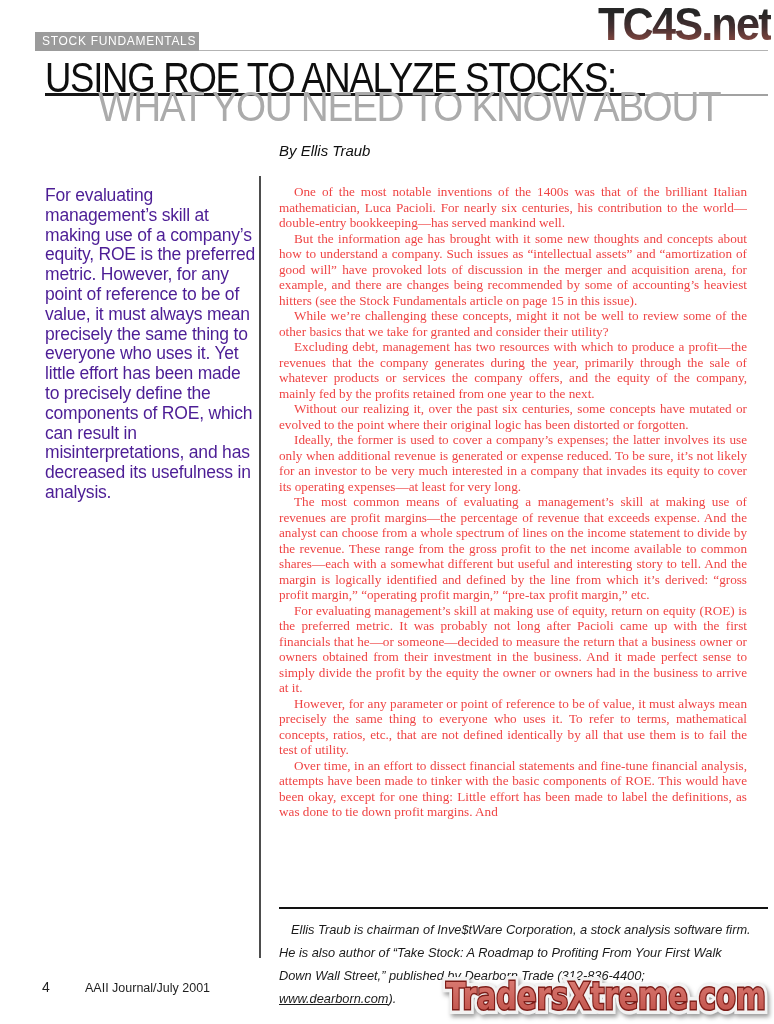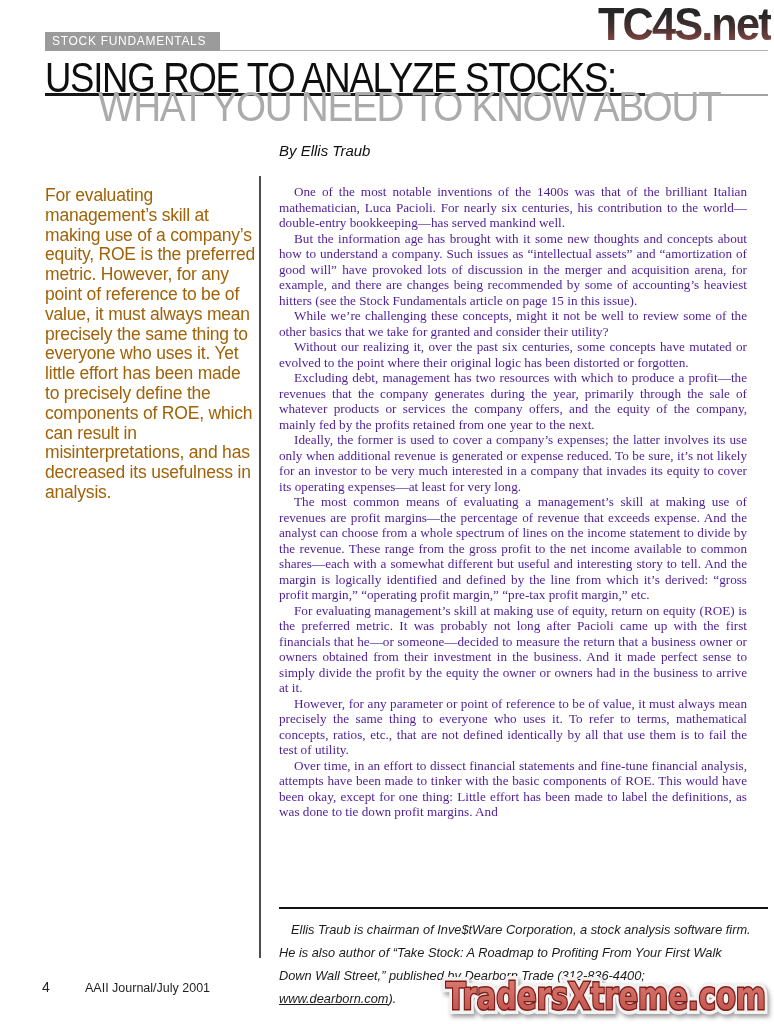--- a/index.html
+++ b/index.html
@@ -4,23 +4,23 @@
 <style>
   html,body { margin:0; padding:0; background:#ffffff; }
   .page {
     position:relative; width:774px; height:1024px; background:#fff;
     overflow:hidden; font-family:"Liberation Sans", sans-serif;
   }
 
   
   .header-rule { position:absolute; left:45px; top:50px; width:723px; height:1px; background:#b3b3b3; }
   .section-label {
-    position:absolute; left:45px; top:32px; height:19px; line-height:19px;
+    position:absolute; left:35px; top:32px; height:19px; line-height:19px;
     background:#9b9b9b; color:#ffffff; font-size:12px; letter-spacing:0.7px;
-    padding:0 14px 0 7px; white-space:nowrap;
+    padding:0 3px 0 7px; white-space:nowrap;
   }
   .tc4s {
     position:absolute; top:0px; right:3px; font-size:47px; font-weight:bold;
     letter-spacing:-2px; line-height:1; white-space:nowrap; color:#432c29;
     transform:scaleX(0.92); transform-origin:right top;
   }
   @supports ((-webkit-background-clip:text) or (background-clip:text)) {
     .tc4s {
       background:linear-gradient(180deg,#262626 28%,#463031 58%,#82463f 88%);
       -webkit-background-clip:text; background-clip:text; color:transparent;
@@ -37,28 +37,28 @@
   .title2 {
     position:absolute; left:98px; top:85px; font-size:43px; line-height:1;
     color:#ababab; letter-spacing:-1.5px; white-space:nowrap;
     transform:scaleX(0.90); transform-origin:left top;
   }
   .byline { position:absolute; left:279px; top:142px; font-size:15px; color:#101010;font-style:italic; }
 
   
   .pullquote {
     position:absolute; left:45px; top:186px; width:214px;
-    font-size:17.5px; line-height:19.8px; color:#a16207; letter-spacing:-0.2px;
+    font-size:17.5px; line-height:19.8px; color:#4c1d95; letter-spacing:-0.2px;
   }
   .divider-v { position:absolute; left:259px; top:176px; width:2px; height:782px; background:#4d4d4d; }
 
   .article {
     position:absolute; left:279px; top:184px; width:468px; max-height:716px; overflow:hidden;
     font-family:"Liberation Serif", serif; font-size:13.2px; line-height:15.5px;
-    color:#4c1d95; text-align:justify;
+    color:#ef4444; text-align:justify;
   }
   .article p { margin:0; text-indent:15px; }
 
   .foot-rule { position:absolute; left:279px; top:907px; width:489px; height:2px; background:#121212; }
   .footnote {
     position:absolute; left:279px; top:918px; width:478px;
     font-size:12.8px; font-style:italic; line-height:23px; color:#1b1b1b; text-indent:12px;
   }
   .footnote .u { text-decoration:underline; }
 
@@ -87,22 +87,22 @@
   <div class="byline">By Ellis Traub</div>
 
   <div class="pullquote">For evaluating management’s skill at making use of a company’s equity, ROE is the preferred metric. However, for any point of reference to be of value, it must always mean precisely the same thing to everyone who uses it. Yet little effort has been made to precisely define the components of ROE, which can result in misinterpretations, and has decreased its usefulness in analysis.</div>
 
   <div class="divider-v"></div>
 
   <div class="article">
       <p>One of the most notable inventions of the 1400s was that of the brilliant Italian mathematician, Luca Pacioli. For nearly six centuries, his contribution to the world—double-entry bookkeeping—has served mankind well.</p>
       <p>But the information age has brought with it some new thoughts and concepts about how to understand a company. Such issues as “intellectual assets” and “amortization of good will” have provoked lots of discussion in the merger and acquisition arena, for example, and there are changes being recommended by some of accounting’s heaviest hitters (see the Stock Fundamentals article on page 15 in this issue).</p>
       <p>While we’re challenging these concepts, might it not be well to review some of the other basics that we take for granted and consider their utility?</p>
+      <p>Excluding debt, management has two resources with which to produce a profit—the revenues that the company generates during the year, primarily through the sale of whatever products or services the company offers, and the equity of the company, mainly fed by the profits retained from one year to the next.</p>
       <p>Without our realizing it, over the past six centuries, some concepts have mutated or evolved to the point where their original logic has been distorted or forgotten.</p>
-      <p>Excluding debt, management has two resources with which to produce a profit—the revenues that the company generates during the year, primarily through the sale of whatever products or services the company offers, and the equity of the company, mainly fed by the profits retained from one year to the next.</p>
       <p>Ideally, the former is used to cover a company’s expenses; the latter involves its use only when additional revenue is generated or expense reduced. To be sure, it’s not likely for an investor to be very much interested in a company that invades its equity to cover its operating expenses—at least for very long.</p>
       <p>The most common means of evaluating a management’s skill at making use of revenues are profit margins—the percentage of revenue that exceeds expense. And the analyst can choose from a whole spectrum of lines on the income statement to divide by the revenue. These range from the gross profit to the net income available to common shares—each with a somewhat different but useful and interesting story to tell. And the margin is logically identified and defined by the line from which it’s derived: “gross profit margin,” “operating profit margin,” “pre-tax profit margin,” etc.</p>
       <p>For evaluating management’s skill at making use of equity, return on equity (ROE) is the preferred metric. It was probably not long after Pacioli came up with the first financials that he—or someone—decided to measure the return that a business owner or owners obtained from their investment in the business. And it made perfect sense to simply divide the profit by the equity the owner or owners had in the business to arrive at it.</p>
       <p>However, for any parameter or point of reference to be of value, it must always mean precisely the same thing to everyone who uses it. To refer to terms, mathematical concepts, ratios, etc., that are not defined identically by all that use them is to fail the test of utility.</p>
       <p>Over time, in an effort to dissect financial statements and fine-tune financial analysis, attempts have been made to tinker with the basic components of ROE. This would have been okay, except for one thing: Little effort has been made to label the definitions, as was done to tie down profit margins. And</p>
     </div>
 
   <div class="foot-rule"></div>
   <div class="footnote"><span>Ellis Traub is chairman of Inve$tWare Corporation, a stock analysis software firm. He is also author of “Take Stock: A Roadmap to Profiting From Your First Walk Down Wall Street,” published by Dearborn Trade (312-836-4400; </span><span class="u">www.dearborn.com</span><span>).</span></div>
 

